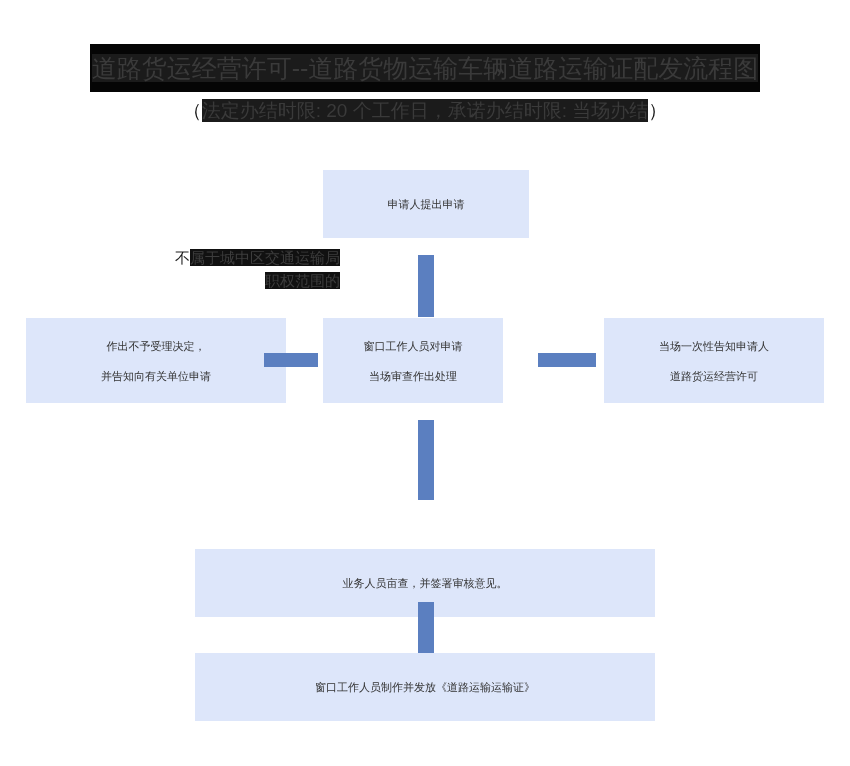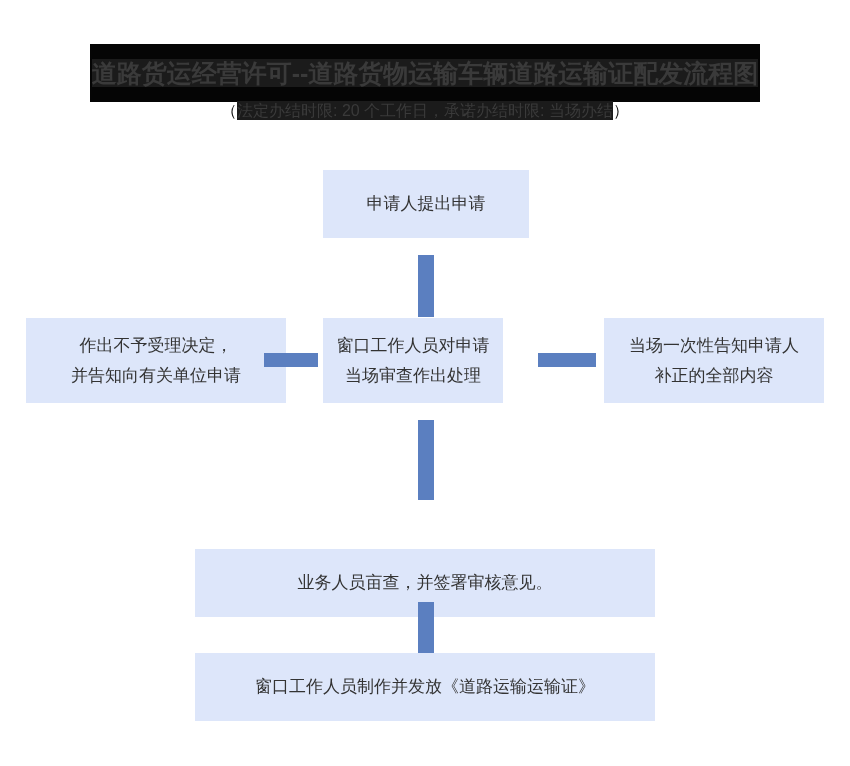--- a/index.html
+++ b/index.html
@@ -25,43 +25,43 @@
   .title-wrap {
     position: absolute;
     left: 0;
     top: 44px;
     width: 850px;
     text-align: center;
   }
   .title {
     display: inline-block;
     font-size: 25px;
-    font-weight: bold;
+    font-weight: normal;
     color: #111111;
     letter-spacing: 0px;
     line-height: 34px;
     white-space: nowrap;
     background: linear-gradient(to right,
         rgba(0,0,0,0.82) 0%,
         rgba(0,0,0,0.82) 100%);
     background-color: #1b1b1b;
     -webkit-background-clip: border-box;
-    padding: 12px 2px;
+    padding: 7px 2px;
     mix-blend-mode: normal;
   }
   .subtitle-wrap {
     position: absolute;
     left: 0;
     top: 97px;
     width: 850px;
     text-align: center;
   }
   .subtitle {
     display: inline-block;
-    font-size: 16px;
+    font-size: 19px;
     color: #1a1a1a;
     line-height: 28px;
     white-space: nowrap;
   }
   .subtitle .hl {
     background: #1b1b1b;
     color: #3a3a3a;
     padding: 1px 0;
   }
   .title .hl {
@@ -75,21 +75,21 @@
 
   
   .node {
     position: absolute;
     background: #dde6fa;
     color: #333333;
     display: flex;
     align-items: center;
     justify-content: center;
     text-align: center;
-    font-size: 17px;
+    font-size: 11px;
     line-height: 30px;
     box-sizing: border-box;
     padding: 4px 10px;
     white-space: pre-line;
   }
 
   
   .conn {
     position: absolute;
     background: #5b7fc0;
@@ -119,34 +119,35 @@
   </div>
 
   <div class="subtitle-wrap">
     <span class="subtitle"><span class="plain">（</span><span class="hl">法定办结时限: 20 个工作日，承诺办结时限: 当场办结</span><span class="plain">）</span></span>
   </div>
 
   <div class="node" style="left:323px; top:170px; width:206px; height:68px;">申请人提出申请</div>
 
   <div class="conn" style="left:418px; top:255px; width:16px; height:62px;"></div>
 
+  <div class="edge-label right-al" style="left:108px; top:246px; width:232px;"><span class="plain">不</span><span class="hl">属于城中区交通运输局</span><br><span class="hl">职权范围的</span></div>
 
 
   <div class="node" style="left:26px; top:318px; width:260px; height:85px;">作出不予受理决定，
 并告知向有关单位申请</div>
 
   <div class="conn" style="left:264px; top:353px; width:54px; height:14px;"></div>
 
   <div class="node" style="left:323px; top:318px; width:180px; height:85px;">窗口工作人员对申请
 当场审查作出处理</div>
 
   <div class="conn" style="left:538px; top:353px; width:58px; height:14px;"></div>
 
   <div class="node" style="left:604px; top:318px; width:220px; height:85px;">当场一次性告知申请人
-补正的全部内容</div>
+道路货运经营许可</div>
 
   <div class="conn" style="left:418px; top:420px; width:16px; height:80px;"></div>
 
 
   <div class="node" style="left:195px; top:549px; width:460px; height:68px;">业务人员亩查，并签署审核意见。</div>
 
   <div class="conn" style="left:418px; top:602px; width:16px; height:54px;"></div>
 
   <div class="node" style="left:195px; top:653px; width:460px; height:68px;">窗口工作人员制作并发放《道路运输运输证》</div>
 

